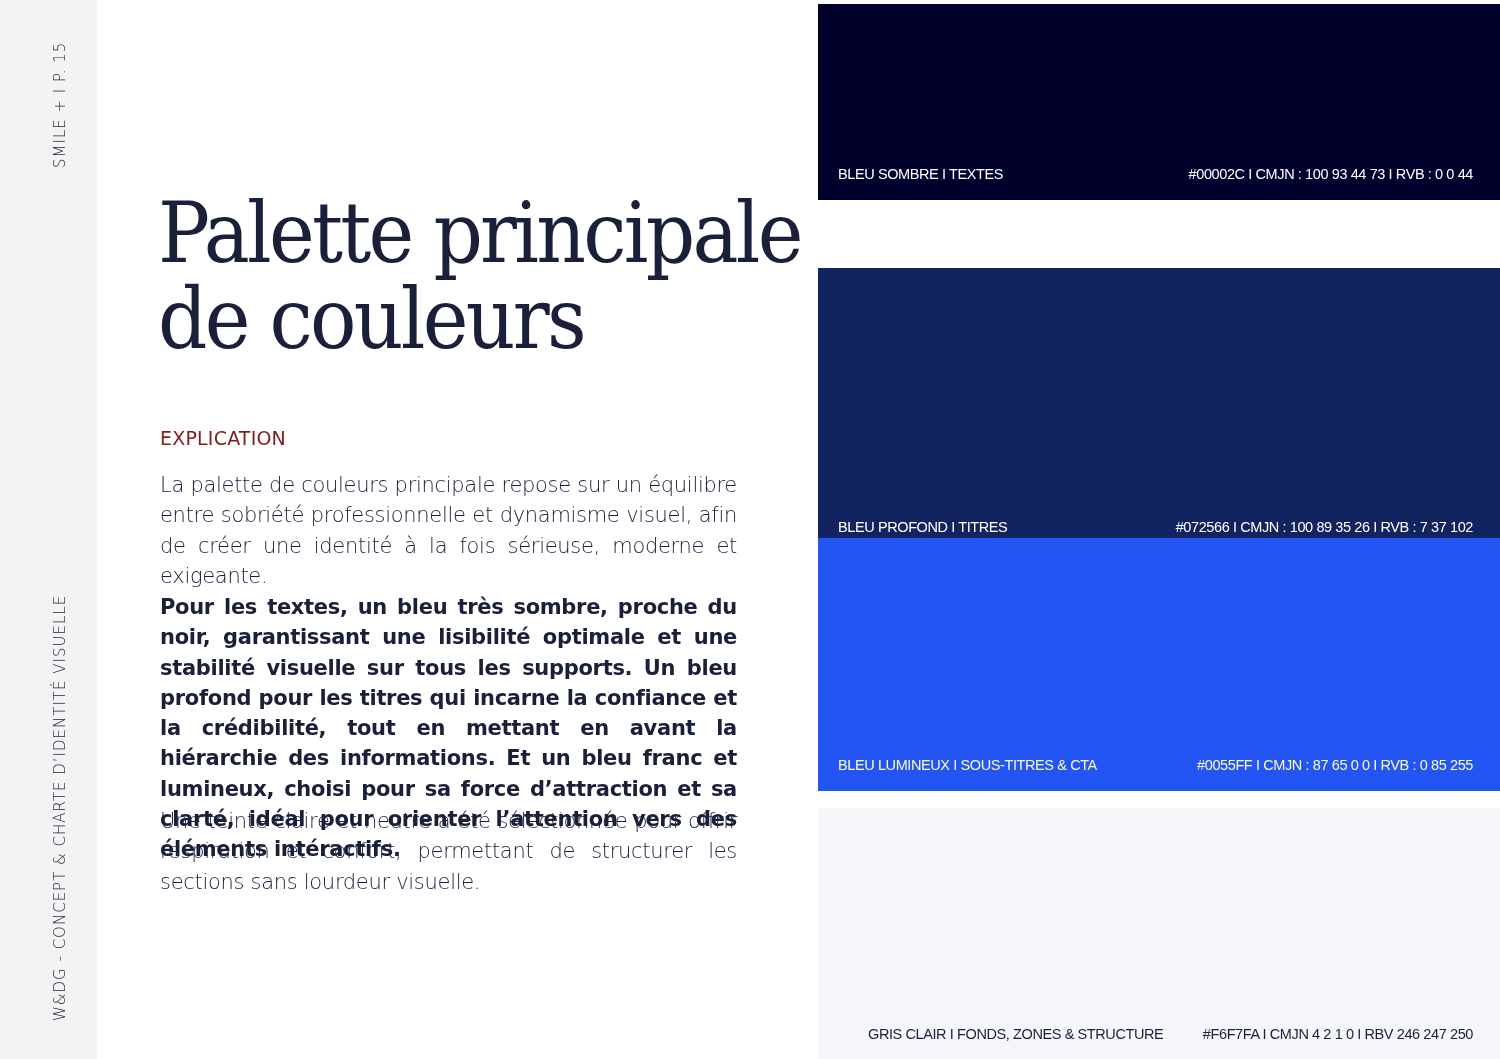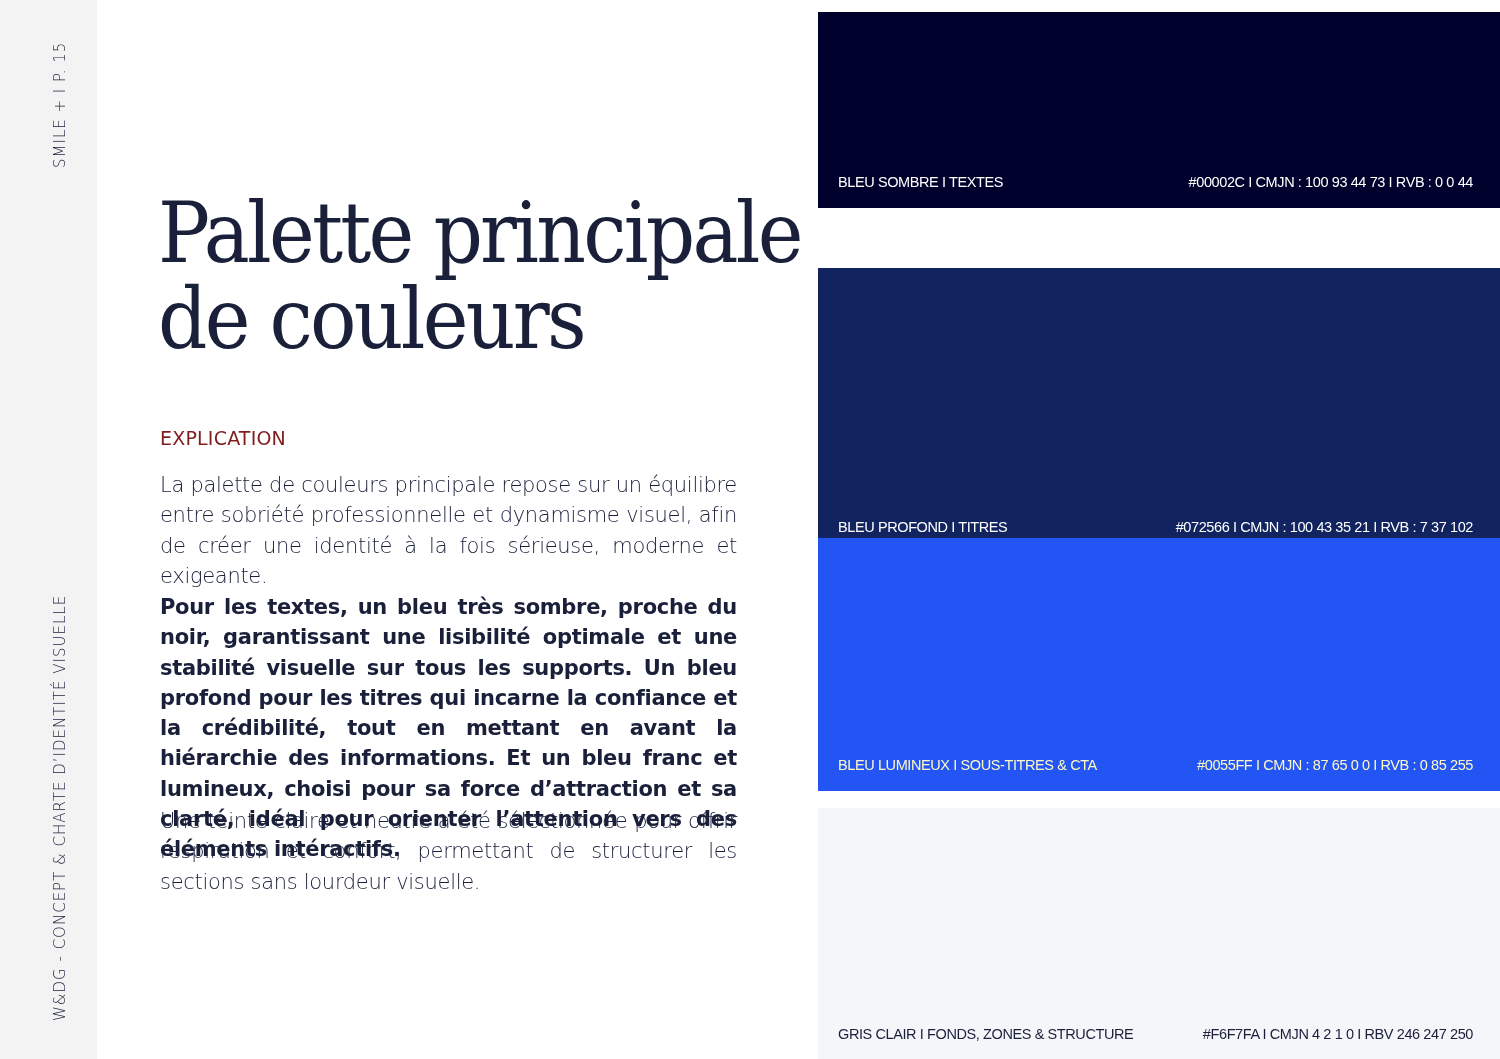--- a/index.html
+++ b/index.html
@@ -84,25 +84,25 @@
     .swatch .name, .swatch .codes {
       position: absolute;
       bottom: 18px;
       font-family: "Liberation Sans", sans-serif;
       font-size: 14.5px;
       letter-spacing: -0.4px;
       white-space: nowrap;
     }
     .swatch .name { left: 20px; }
     .swatch .codes { right: 27px; }
-    .sw1 { top: 12px; height: 196px; background: #00002c; color: #ffffff; }
+    .sw1 { top: 4px; height: 196px; background: #00002c; color: #ffffff; }
     .sw2 { top: 268px; height: 285px; background: #11245f; color: #ffffff; }
     .sw3 { top: 538px; height: 253px; background: #2355f5; color: #fef9c3; }
     .sw4 { top: 808px; height: 251px; background: #f5f6fa; color: #1a1f3a; }
-    .sw4 .name, .sw4 .codes { bottom: 17px; }
+    .sw4 .name, .sw4 .codes { bottom: 17px; margin-left: 30px; }
   </style>
 </head>
 <body>
 
 <div class="sidebar">
   <div class="vtext top">SMILE + I P. 15</div>
   <div class="vtext bottom">W&amp;DG - CONCEPT &amp; CHARTE D’IDENTITÉ VISUELLE</div>
 </div>
 
 <h1 class="title">
@@ -116,21 +116,21 @@
 <p class="body-text p2" style="margin:0">Pour les textes, un bleu très sombre, proche du noir, garantissant une lisibilité optimale et une stabilité visuelle sur tous les supports. Un bleu profond pour les titres qui incarne la confiance et la crédibilité, tout en mettant en avant la hiérarchie des informations. Et un bleu franc et lumineux, choisi pour sa force d’attraction et sa clarté, idéal pour orienter l’attention vers des éléments intéractifs.</p>
 <p class="body-text p3" style="margin:0">Une teinte claire et neutre a été sélectionnée pour offrir respiration et confort, permettant de structurer les sections sans lourdeur visuelle.</p>
 
 <div class="swatch sw1">
   <span class="name">BLEU SOMBRE I TEXTES</span>
   <span class="codes">#00002C I CMJN : 100 93 44 73 I RVB : 0 0 44</span>
 </div>
 
 <div class="swatch sw2">
   <span class="name">BLEU PROFOND I TITRES</span>
-  <span class="codes">#072566 I CMJN : 100 43 35 21 I RVB : 7 37 102</span>
+  <span class="codes">#072566 I CMJN : 100 89 35 26 I RVB : 7 37 102</span>
 </div>
 
 <div class="swatch sw3">
   <span class="name">BLEU LUMINEUX I SOUS-TITRES &amp; CTA</span>
   <span class="codes">#0055FF I CMJN : 87 65 0 0 I RVB : 0 85 255</span>
 </div>
 
 <div class="swatch sw4">
   <span class="name">GRIS CLAIR I FONDS, ZONES &amp; STRUCTURE</span>
   <span class="codes">#F6F7FA I CMJN 4 2 1 0 I RBV 246 247 250</span>

